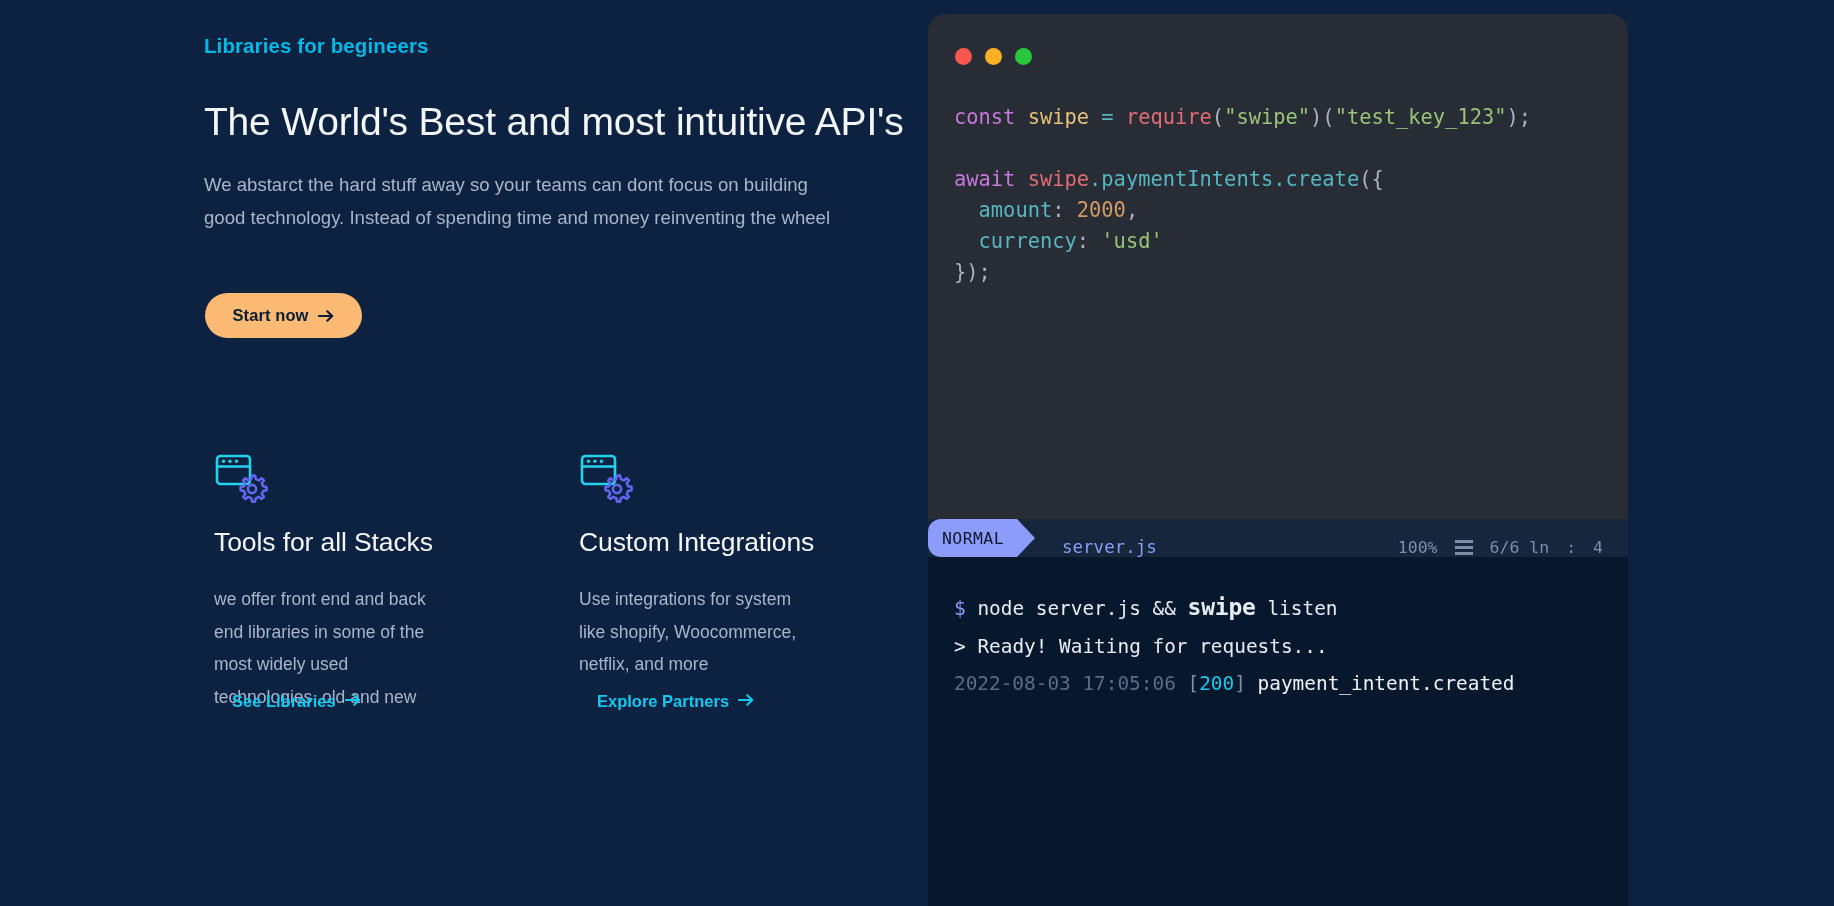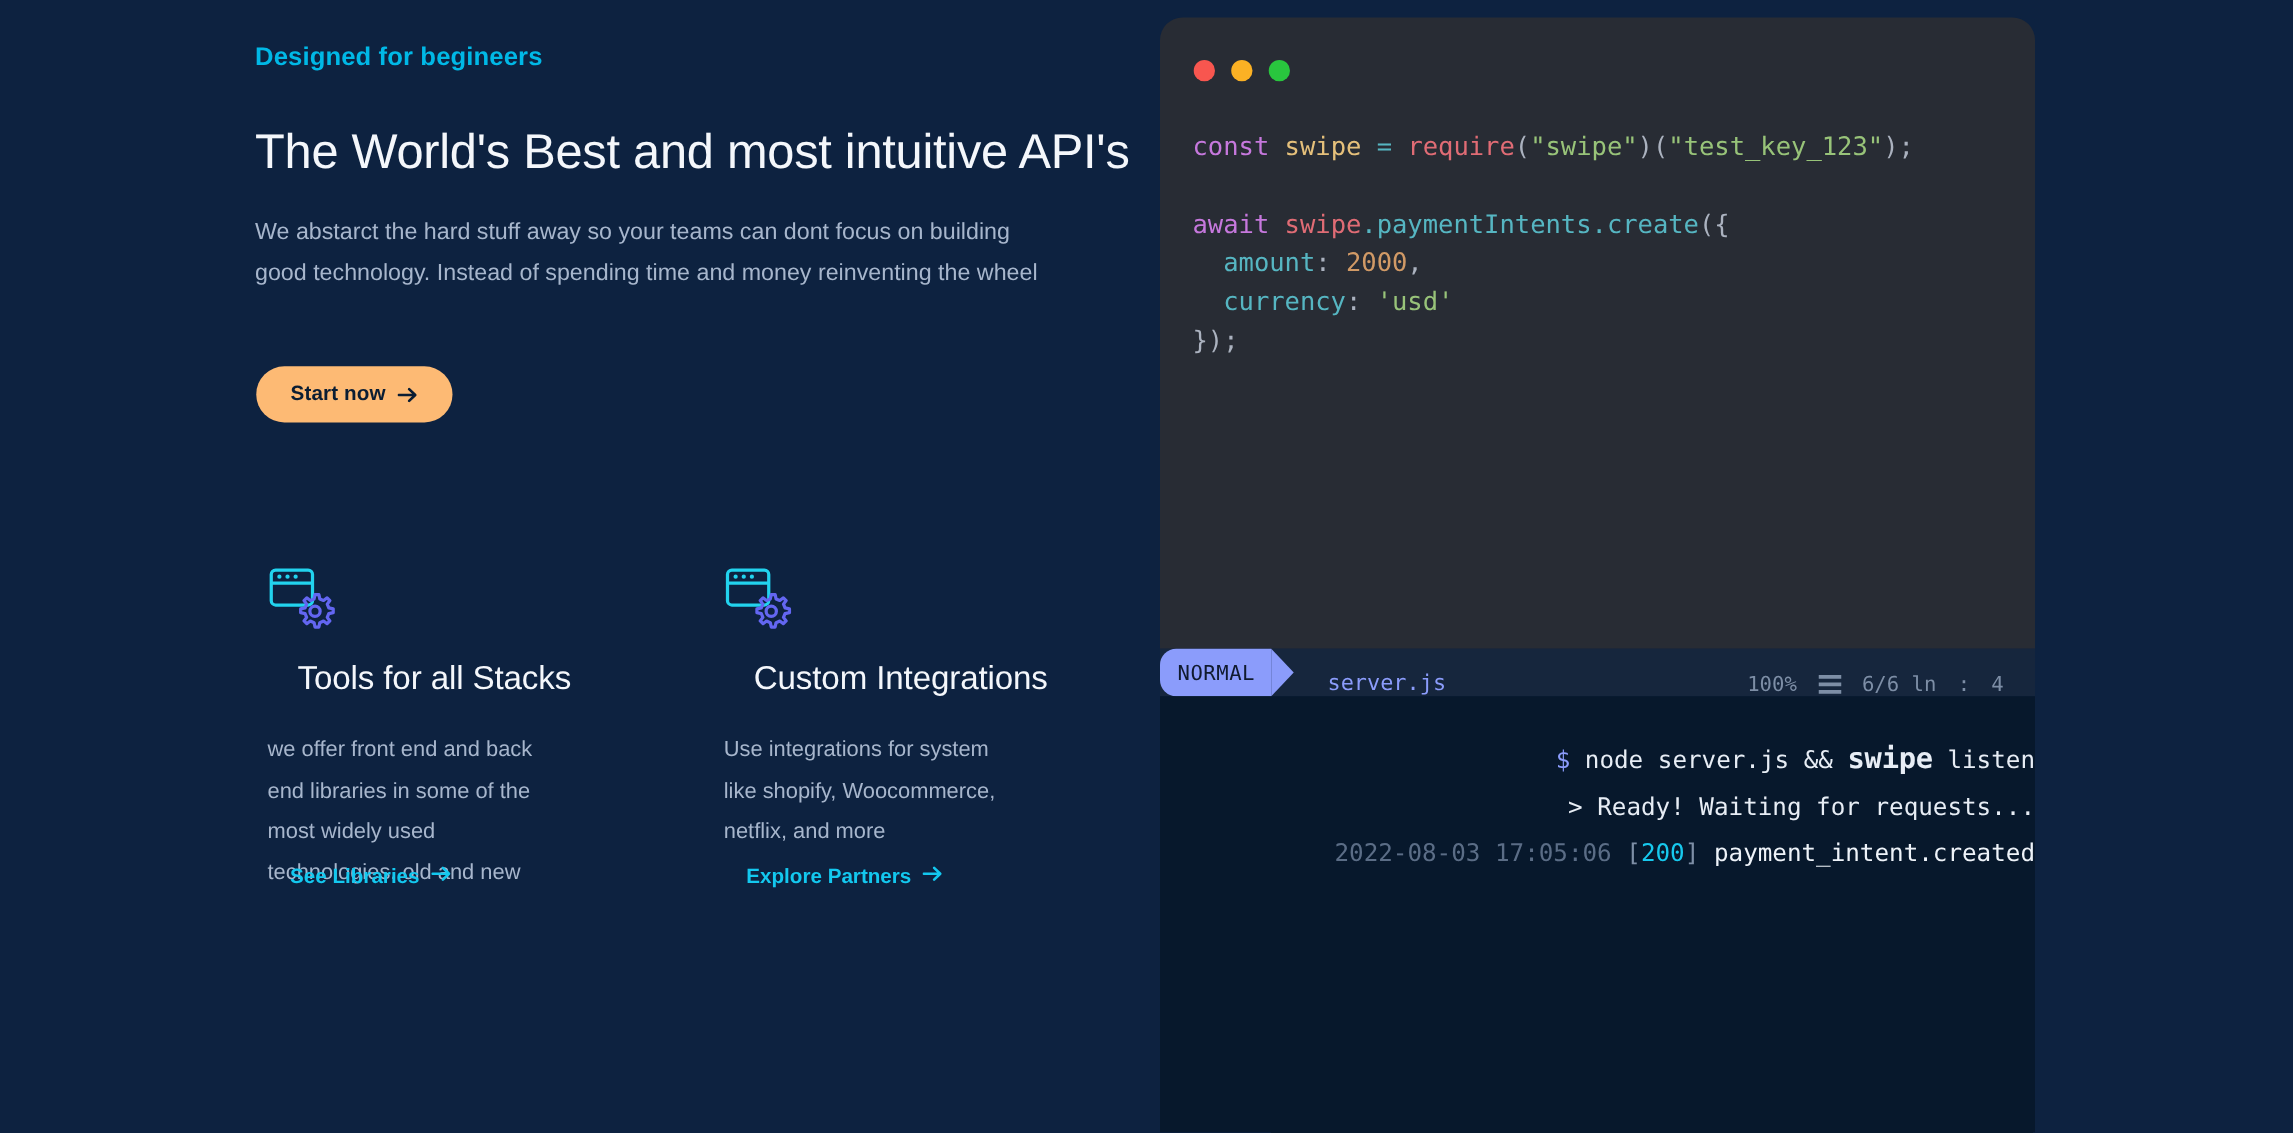--- a/index.html
+++ b/index.html
@@ -104,21 +104,20 @@
     position: relative;
     margin-bottom: 17px;
   }
 
   .feature-title {
     font-size: 26.5px;
     font-weight: normal;
     color: #f4f7fb;
     letter-spacing: -0.1px;
     white-space: nowrap;
-    margin-left: 24px;
   }
 
   .feature-body {
     margin-top: 25px;
     font-size: 17.5px;
     line-height: 32.5px;
     color: #a7b6cc;
     width: 232px;
   }
 
@@ -245,37 +244,37 @@
     top: 557px;
     width: 700px;
     height: 349px;
     background: #07182c;
     padding: 32px 0 0 26px;
     font-family: "DejaVu Sans Mono", monospace;
     font-size: 19.4px;
     line-height: 37.5px;
     color: #e7edf5;
   }
-  .term-line { white-space: pre; text-align: right; }
+  .term-line { white-space: pre; }
   .prompt-sym  { color: #8b9cfb; }
   .caret-sym   { color: #e7edf5; }
   .brand-word  { font-size: 23px; font-weight: bold; letter-spacing: -0.2px; }
   .log-ts      { color: #5b6d86; }
   .log-brk     { color: #7d8ea6; }
   .log-code    { color: #17c9ee; }
   .log-msg     { color: #eef3f9; }
 </style>
 </head>
 <body>
 
 <div id="stage">
 
   <div class="left-col">
 
-    <div class="eyebrow">Designed for begineers</div>
+    <div class="eyebrow">Libraries for begineers</div>
 
     <h1 class="hero-title">The World's Best and most intuitive API's</h1>
 
     <p class="hero-body">We abstarct the hard stuff away so your teams can dont focus on building good technology. Instead of spending time and money reinventing the wheel</p>
 
     <button class="start-btn">
       <span>Start now</span>
       <span class="arrow">
         <svg width="17" height="14" viewBox="0 0 17 14" aria-hidden="true">
           <path d="M1 7h12.4M9.3 2.3L14.2 7l-4.9 4.7" fill="none" stroke="#0a1d33" stroke-width="2.1" stroke-linecap="round" stroke-linejoin="round"></path>

